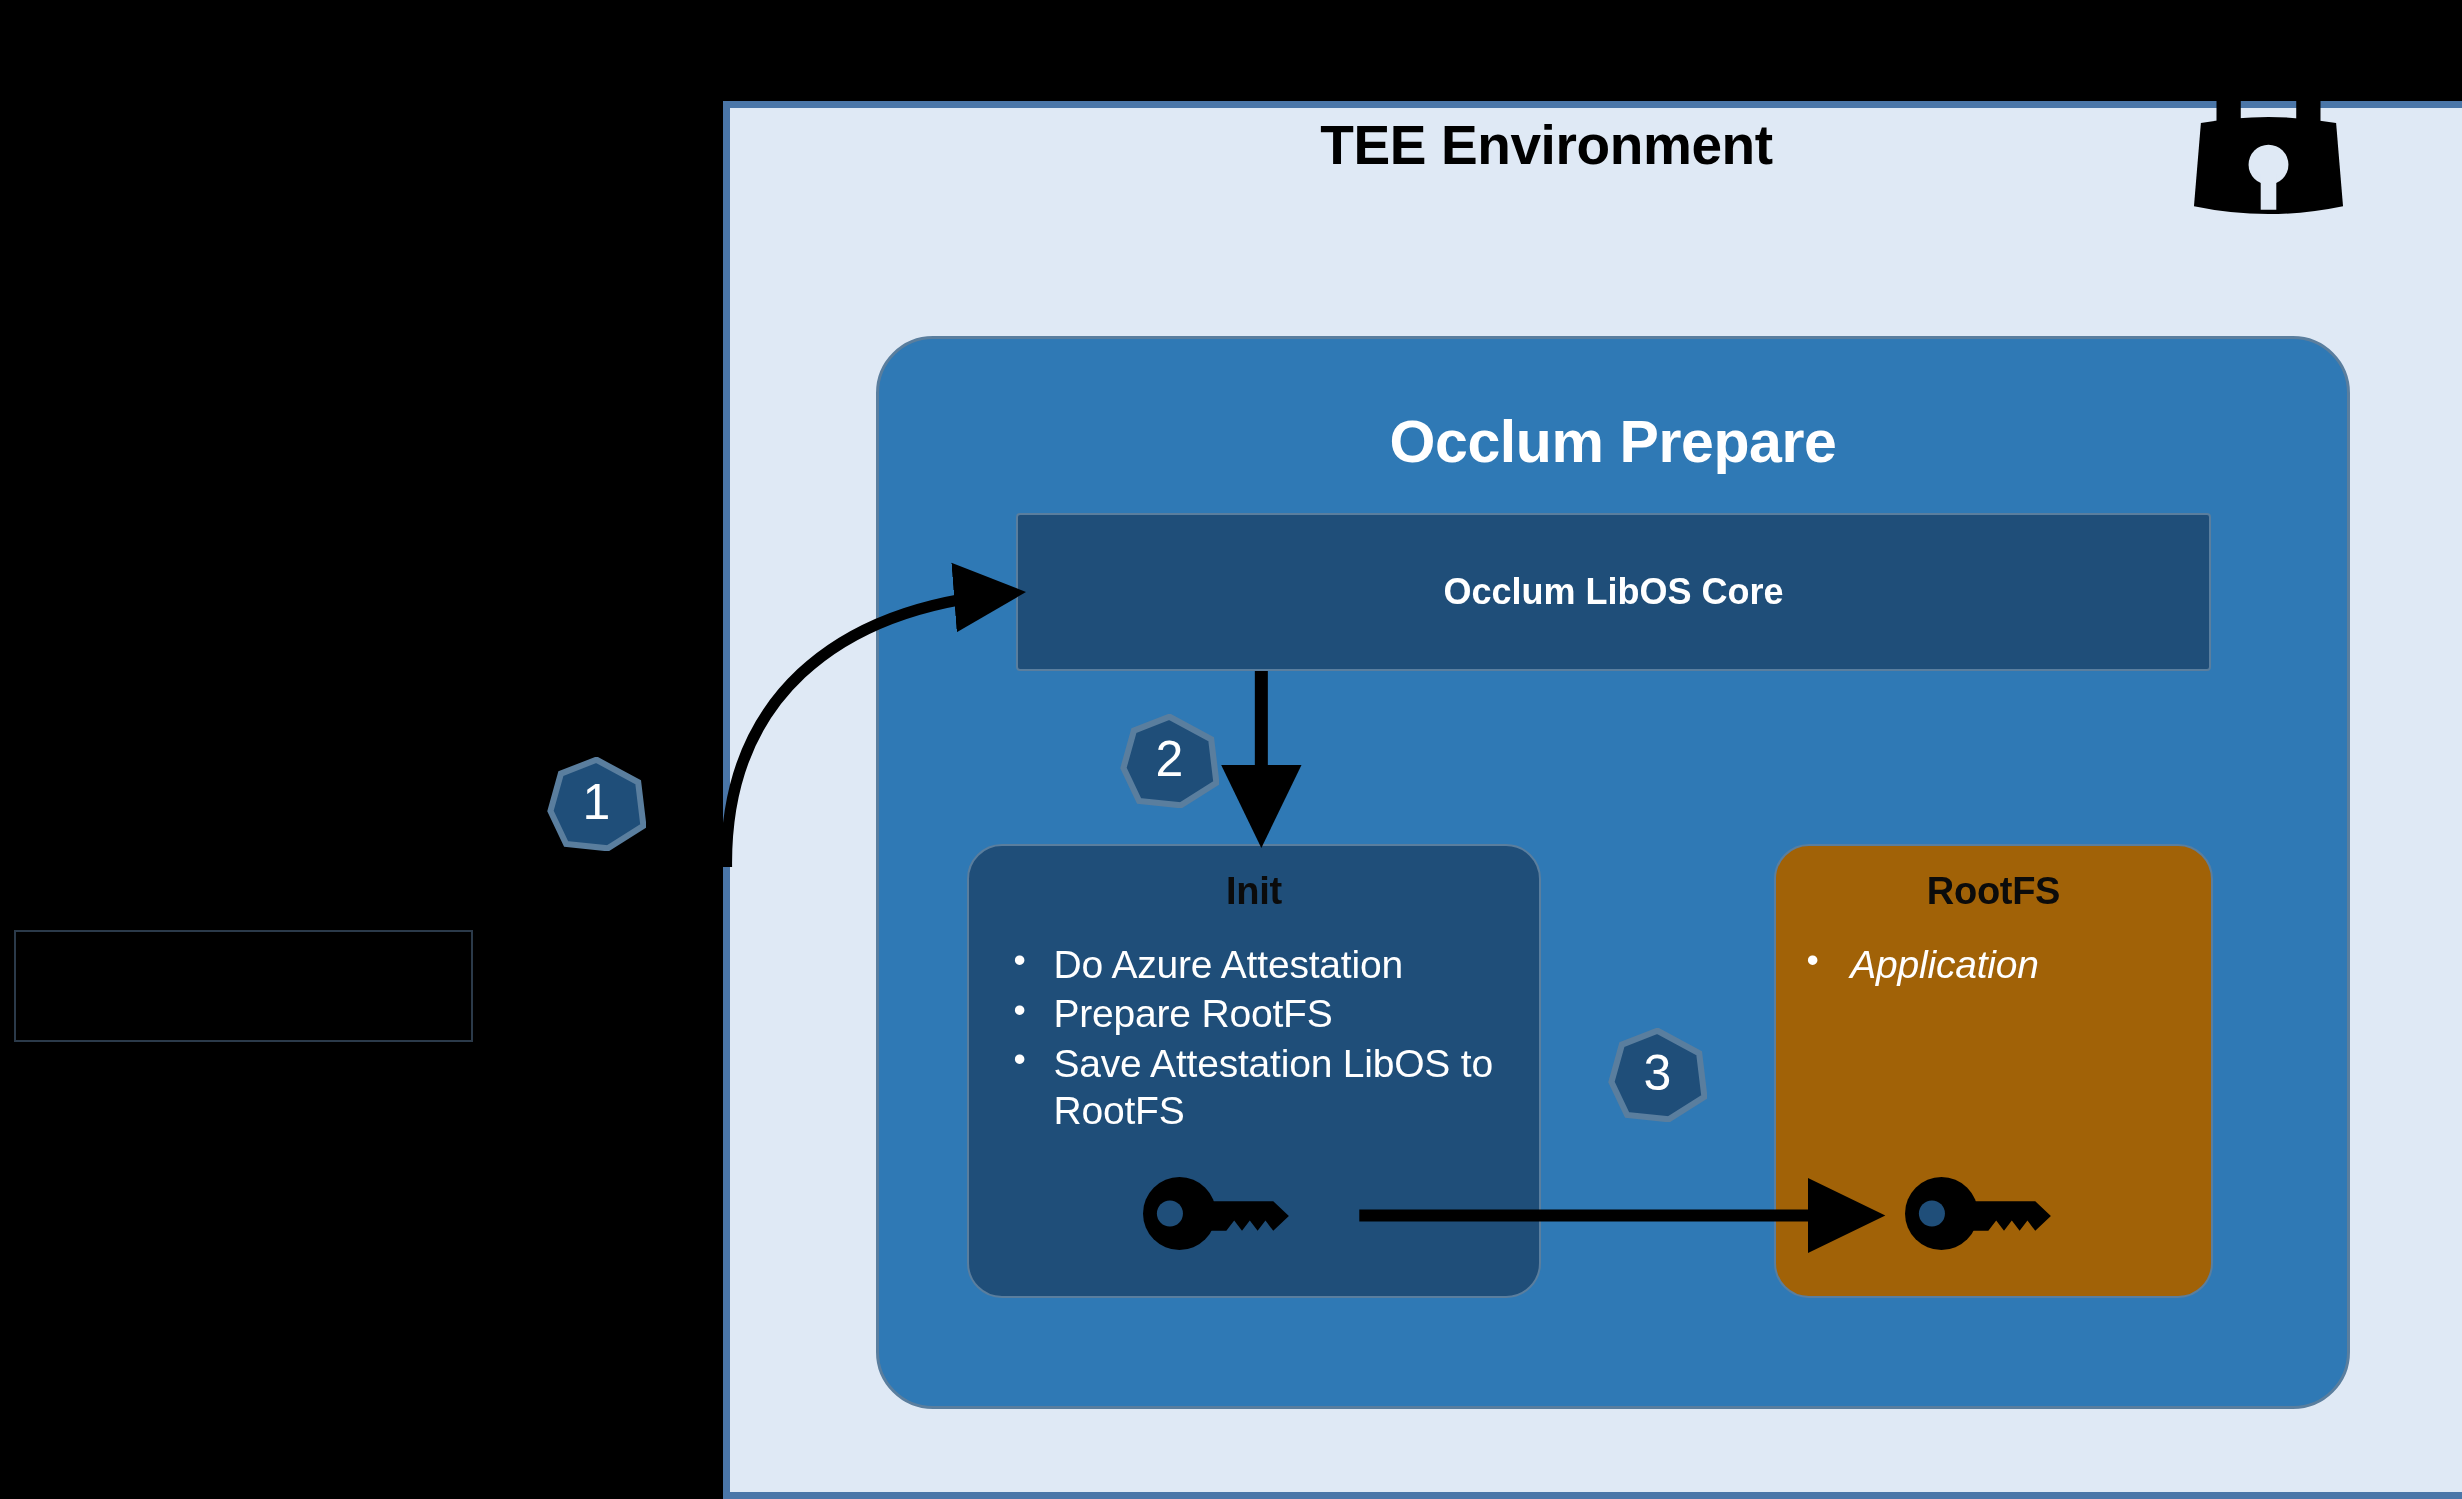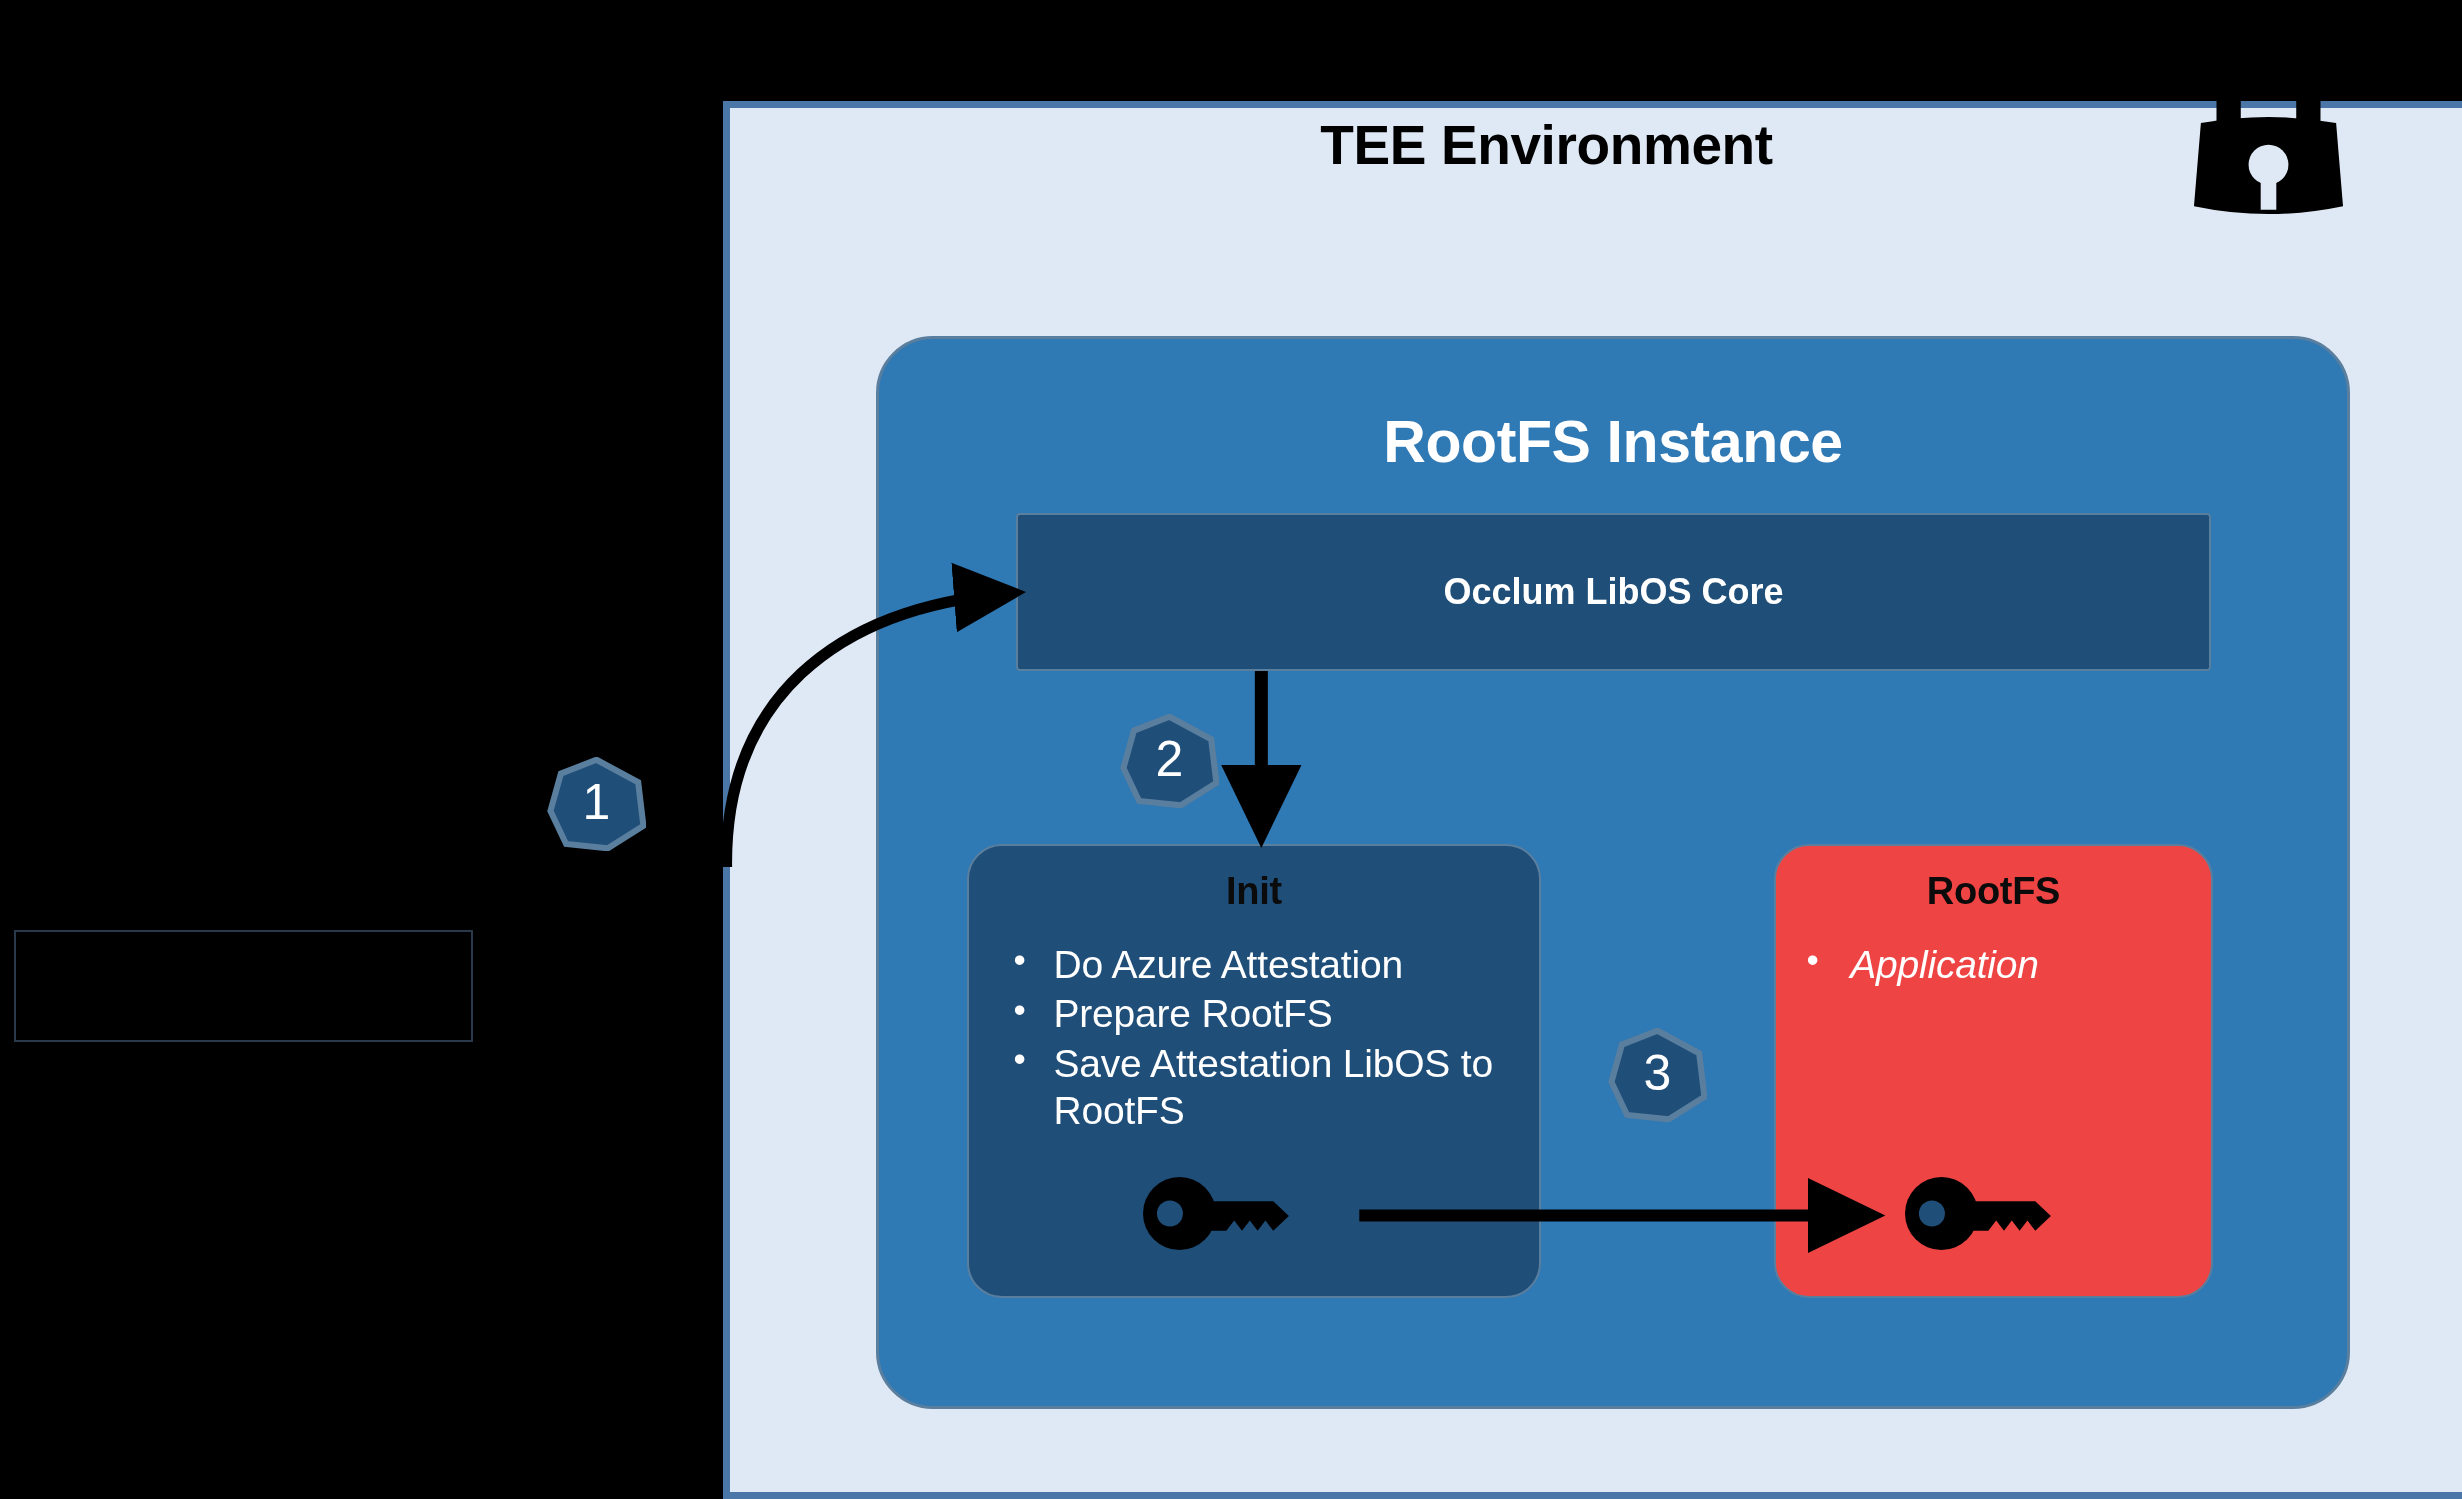--- a/index.html
+++ b/index.html
@@ -82,21 +82,21 @@
     width:574px; height:454px;
     background:#1f4e79;
     border:2.6px solid #5a7e9e;
     border-radius:35px;
     box-sizing:border-box;
   }
   .rootfs-box{
     position:absolute;
     left:1774px; top:844px;
     width:439px; height:454px;
-    background:#ef4444;
+    background:#a16207;
     border:2.6px solid #5a7e9e;
     border-radius:35px;
     box-sizing:border-box;
   }
   .panel-title{
     position:absolute;left:0;top:24px;width:100%;
     text-align:center;
     font-size:38px;font-weight:bold;color:#0b0b0b;
     letter-spacing:-0.3px;
   }
@@ -174,21 +174,21 @@
 
       <path d="M32 82 Q110 68 188 82 L196 178 Q110 196 24 178 Z" fill="#000000"></path>
 
       <circle cx="110" cy="130" r="23" fill="#dfe9f5"></circle>
       <rect x="101" y="140" width="18" height="42" fill="#dfe9f5"></rect>
     </svg>
   </div>
 
   <div class="occlum-box"></div>
 
-  <div class="occlum-title">RootFS Instance</div>
+  <div class="occlum-title">Occlum Prepare</div>
 
   <div class="libos-box">
     <span class="libos-label">Occlum LibOS Core</span>
   </div>
 
   <div class="init-box">
     <div class="panel-title">Init</div>
     <ul class="bullet-list">
       <li>Do Azure Attestation</li>
       <li>Prepare RootFS</li>

